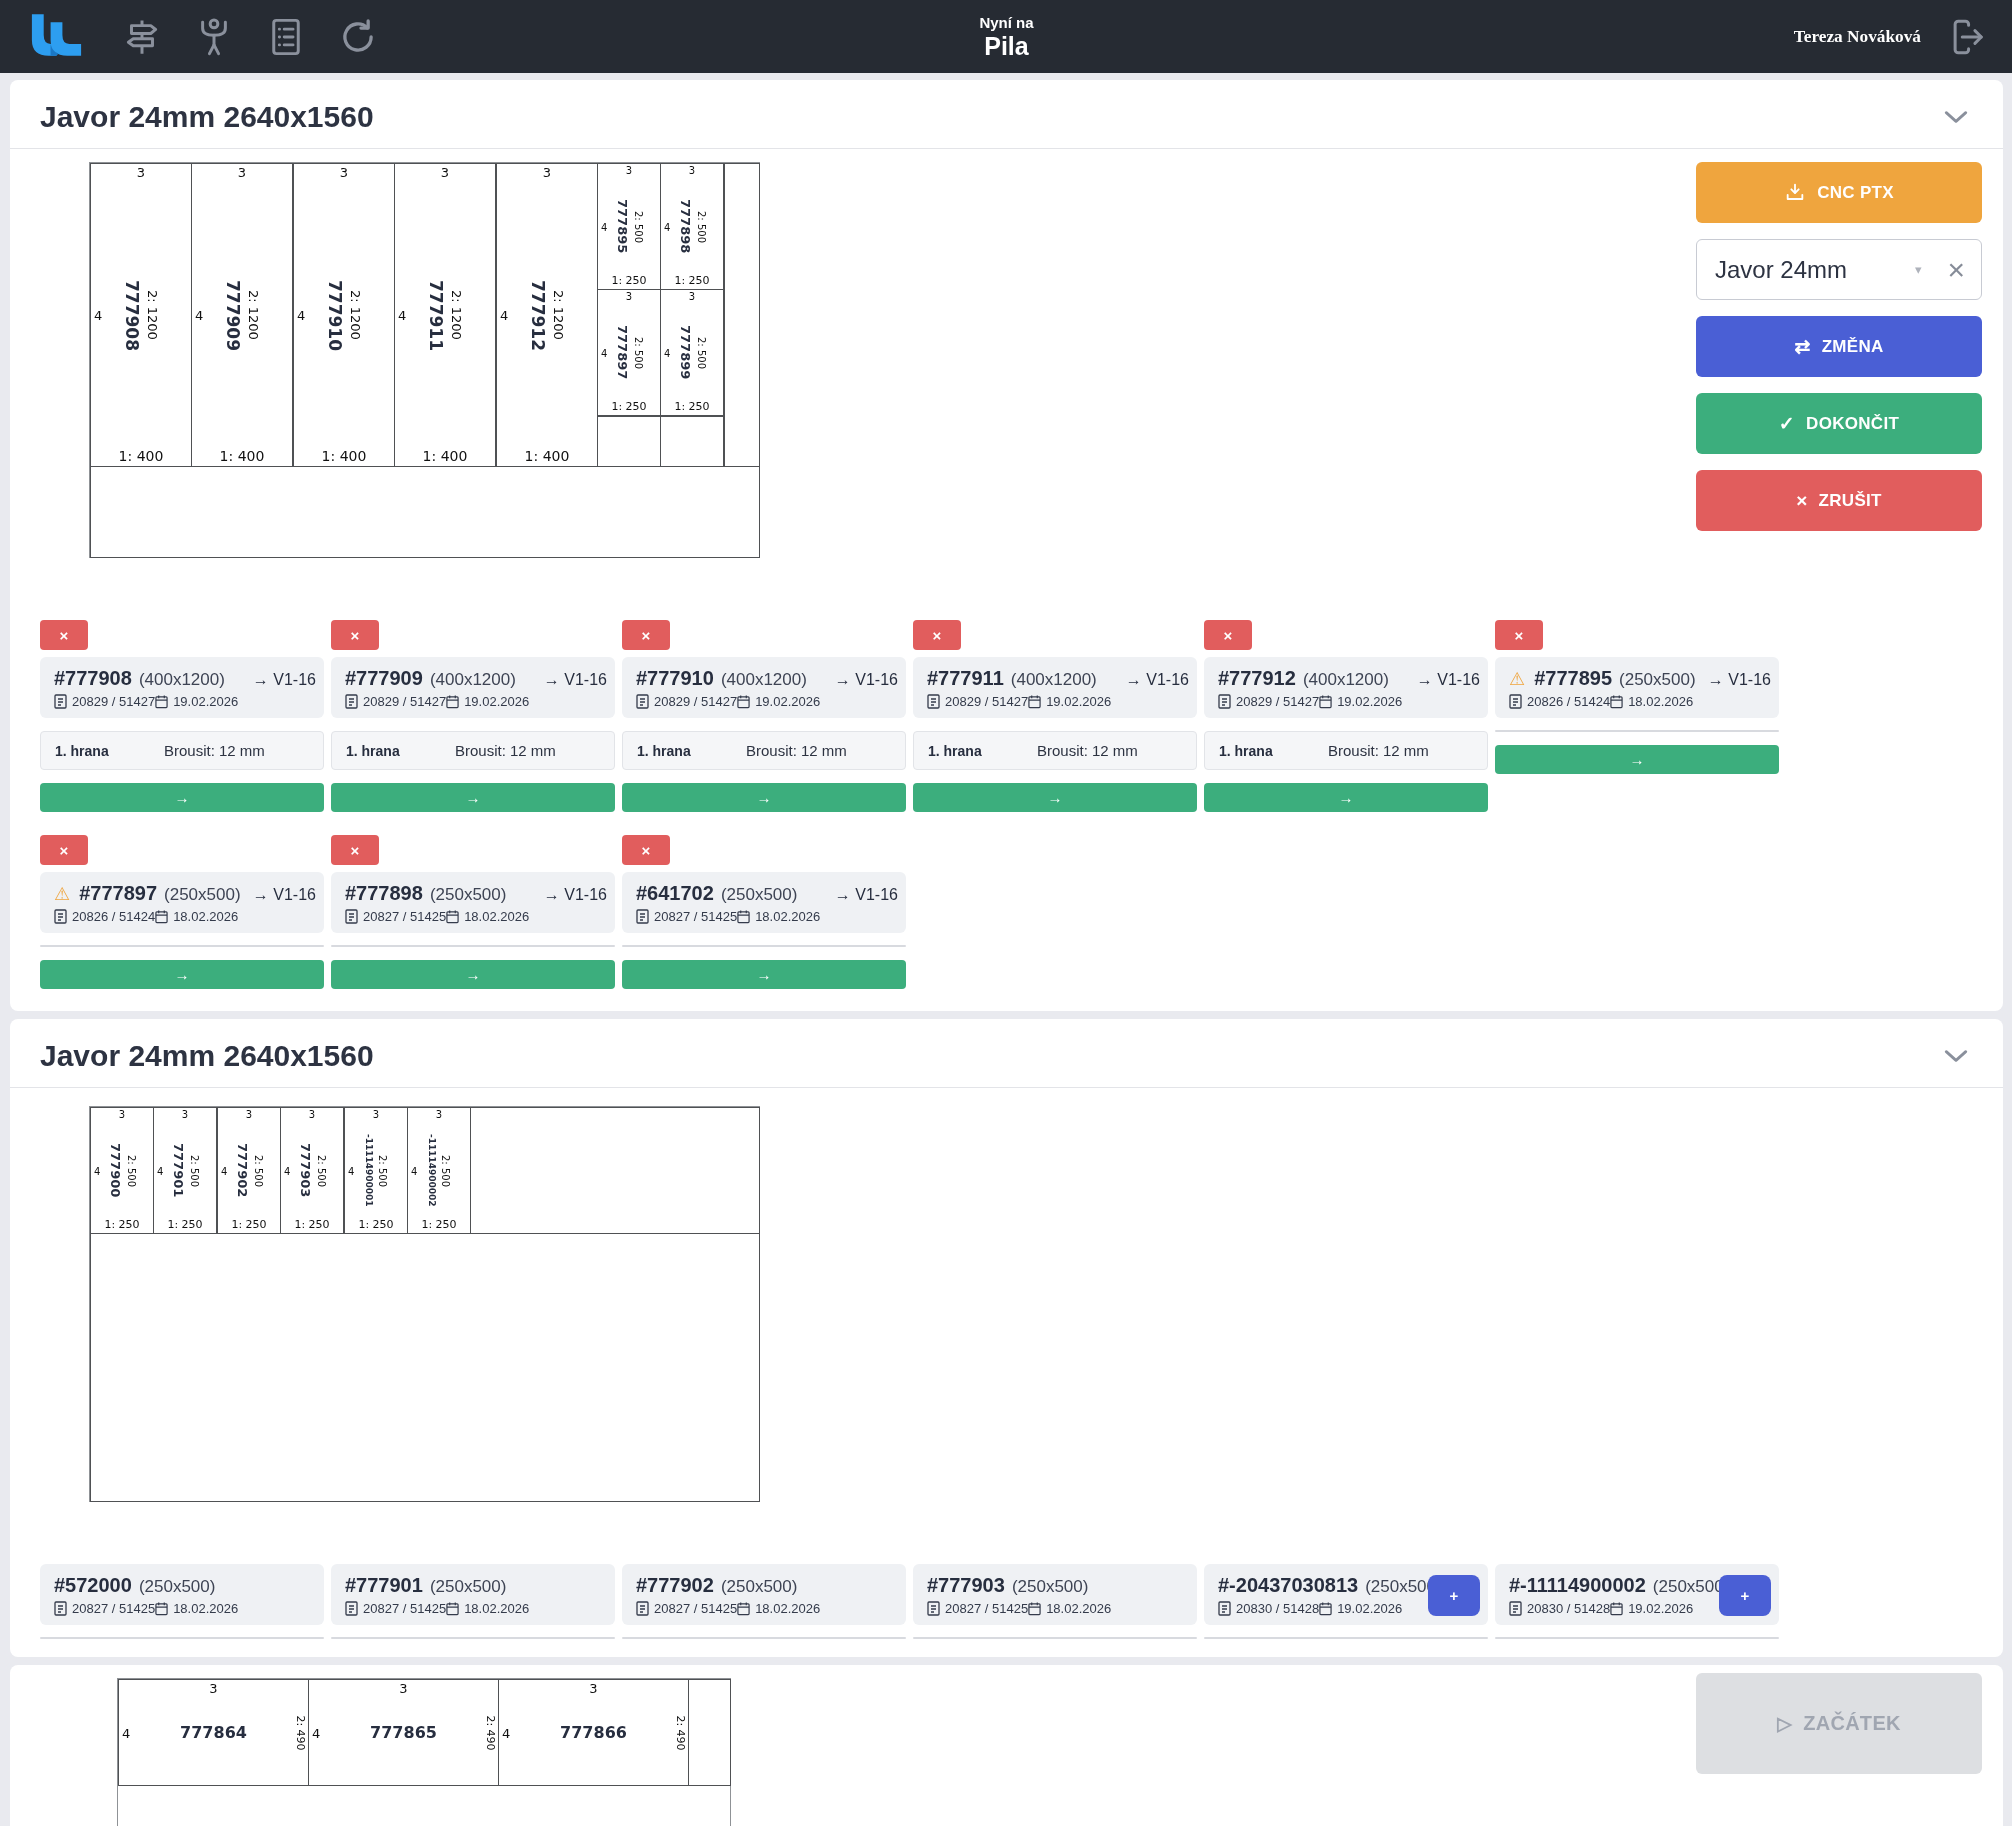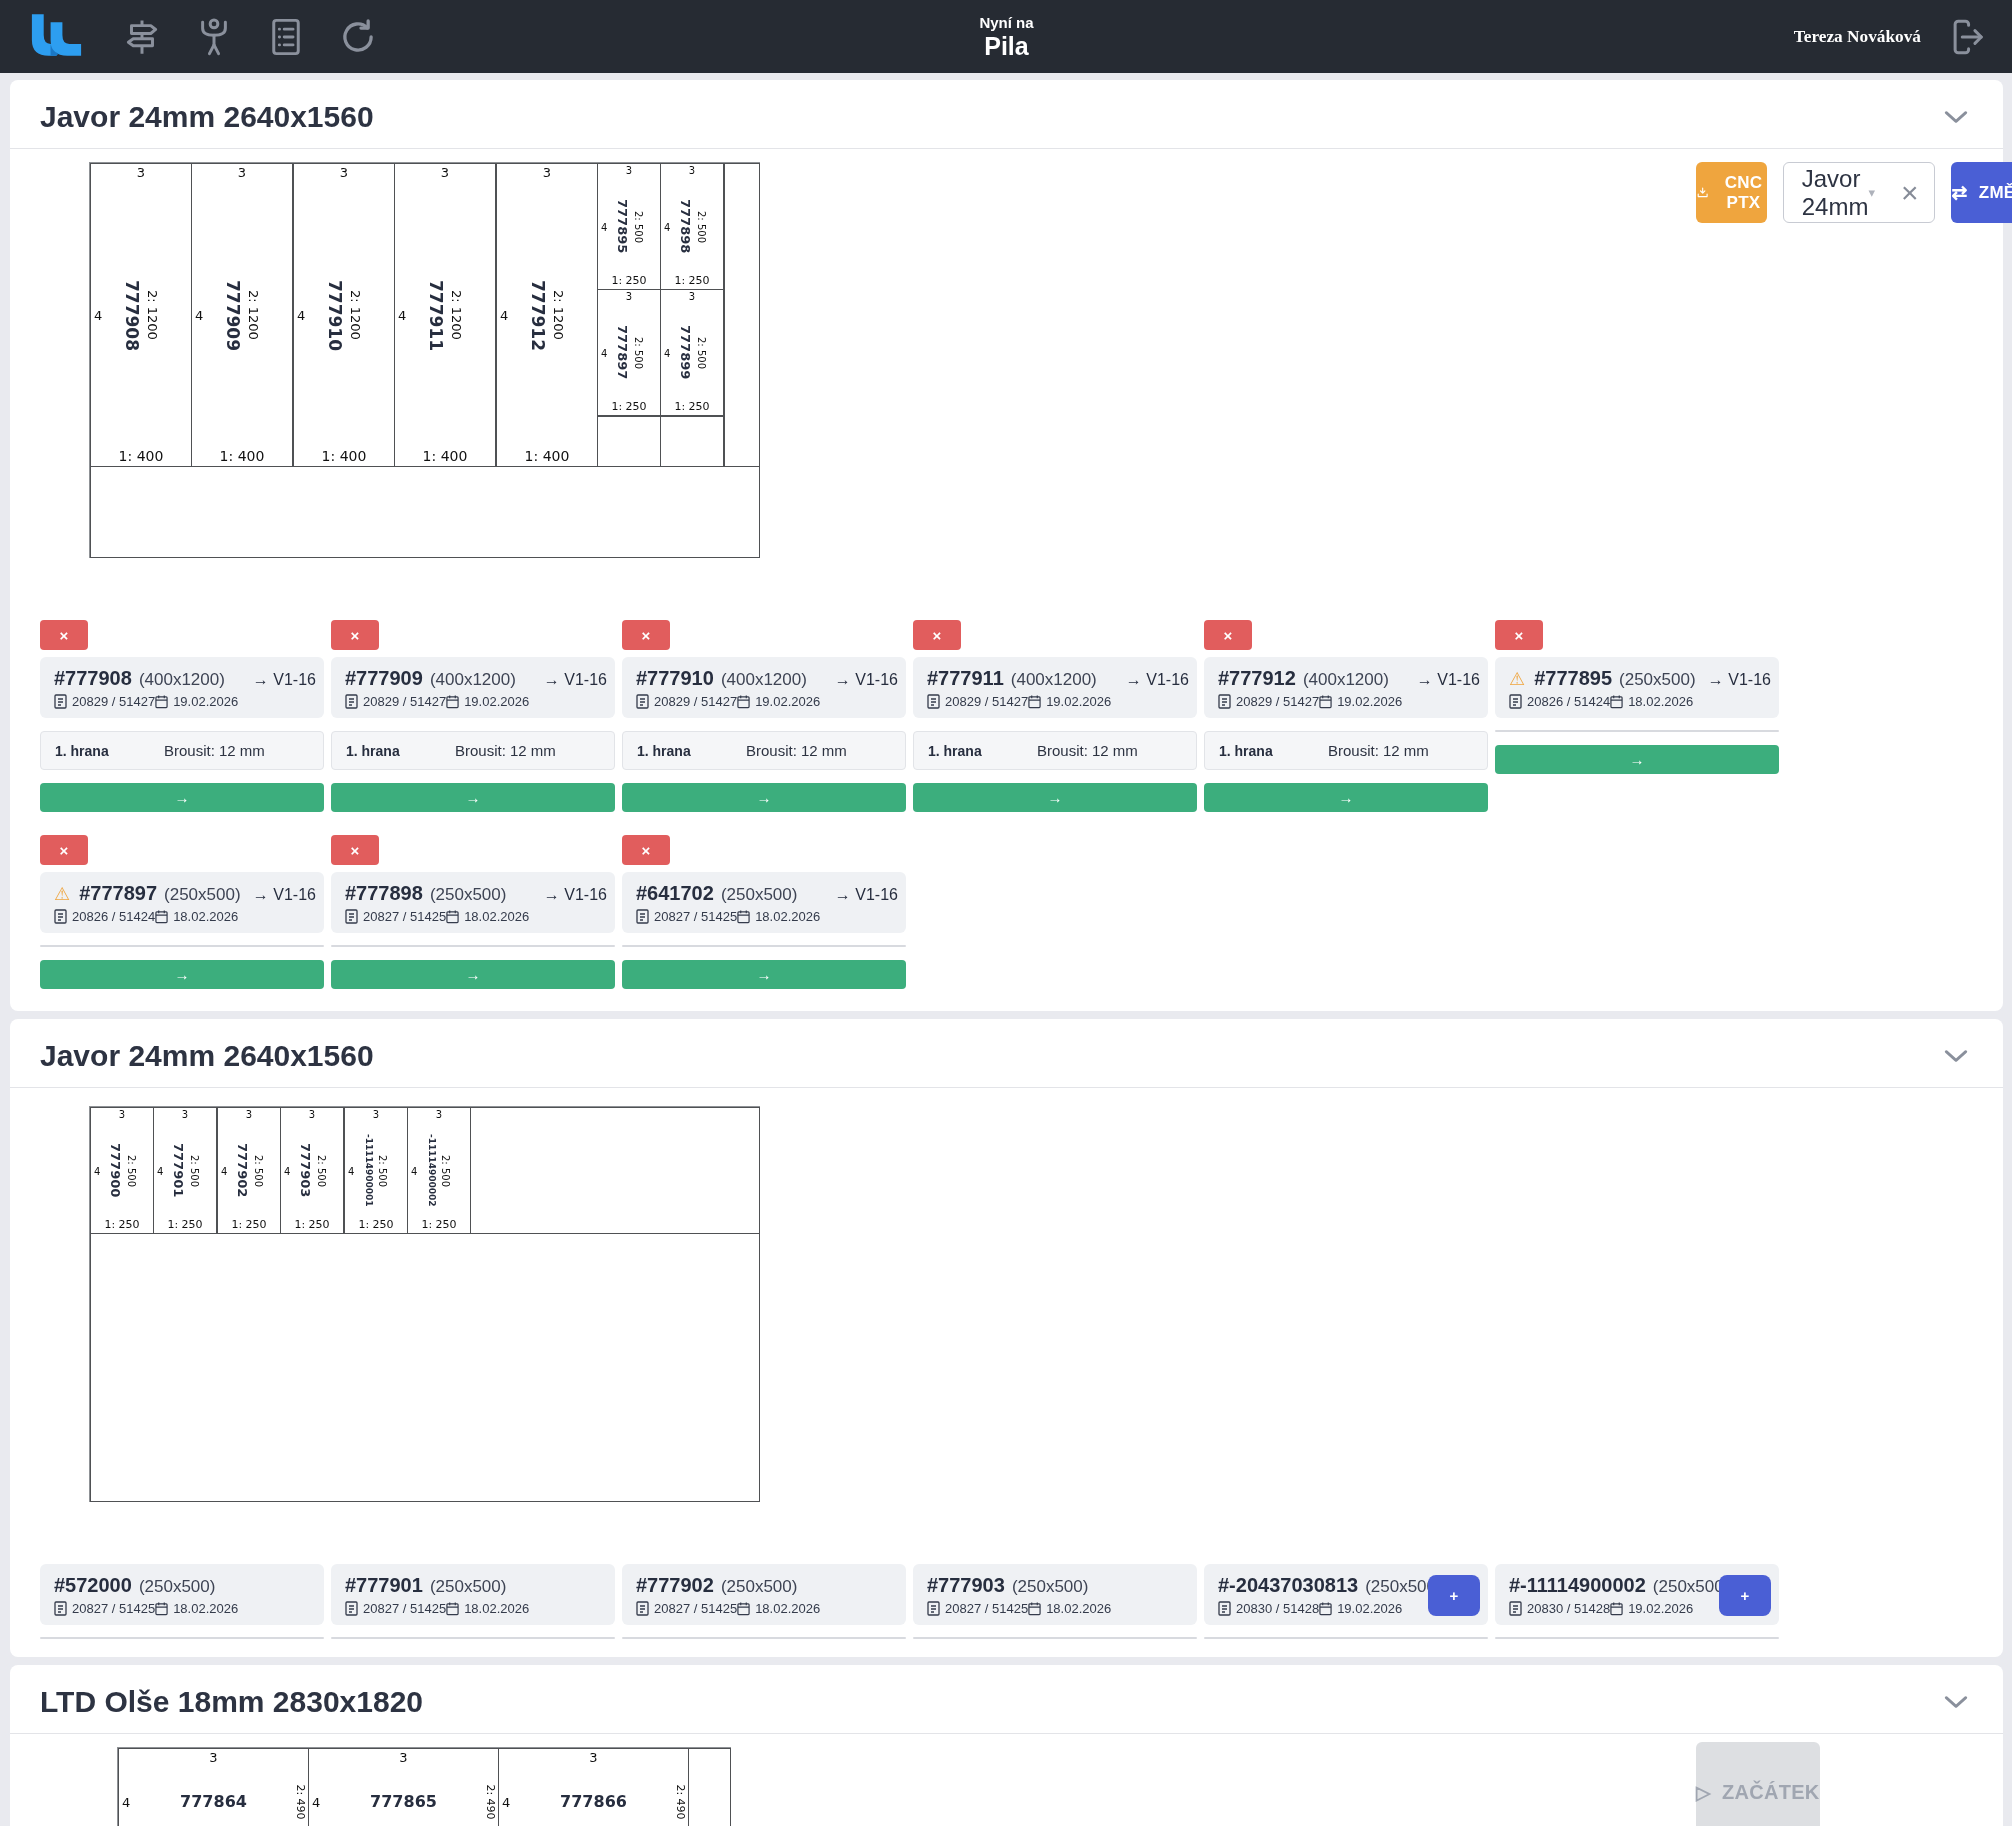--- a/index.html
+++ b/index.html
@@ -43,21 +43,21 @@
   .pc .pid { writing-mode:vertical-rl; font-size:17px; }
   .pc .pe2 { writing-mode:vertical-rl; font-size:13px; }
   .panel.sm .e3, .panel.sm .e4 { font-size:10px; }
   .panel.sm .e1 { font-size:11px; }
   .panel.sm .pid { font-size:13px; }
   .panel.sm .pe2 { font-size:10px; }
   .panel.sm .pid.xs { font-size:9px; }
   .panel.hh .pc .pid { writing-mode:horizontal-tb; font-size:16px; }
 
   
-  .btncol { margin-left:auto; width:286px; display:flex; flex-direction:row; gap:16px; }
+  .btncol { margin-left:auto; width:286px; display:flex; flex-direction:column; gap:16px; }
   .bigbtn { height:61px; border:none; border-radius:6px; color:#fff; font-size:17px; font-weight:700;
             font-family:"Liberation Sans",sans-serif; display:flex; align-items:center; justify-content:center; gap:11px;
             letter-spacing:0.3px; cursor:pointer; }
   .bigbtn svg { width:22px; height:22px; }
   .b-orange { background:#EFA53E; }
   .b-blue   { background:#4A5FD5; }
   .b-green  { background:#3CAE7D; }
   .b-red    { background:#E15D5D; }
   .b-gray   { background:#DDDFE2; color:#A0A6B1; height:101px; font-size:20px; cursor:default; }
   .bicon { font-size:19px; line-height:1; }
@@ -851,28 +851,20 @@
           </div>
           <button class="plusbtn"><span>+</span></button>
         </div>
         <div class="cdiv"></div>
       </div>
 
     </div>
   </div>
 
   <div class="section" style="min-height:317px;">
-    <div class="shead">
-      <span class="stitle">LTD Olše 18mm 2830x1820</span>
-      <button class="chev">
-        <svg viewBox="0 0 24 14" fill="none" stroke="currentColor" stroke-width="2.6" stroke-linecap="round" stroke-linejoin="round">
-            <polyline points="3 3 12 11 21 3"></polyline>
-          </svg>
-      </button>
-    </div>
     <div class="scontent">
       <div class="diagram d-olse">
           <div class="panel hh" style="left: 0px; top: 0px; width: 191px; height: 107px;">
             <span class="e3">3</span>
             <span class="e4">4</span>
             <div class="pc">
               <span class="pid">777864</span>
             </div>
             <span class="e2r">2: 490</span>
           </div>

